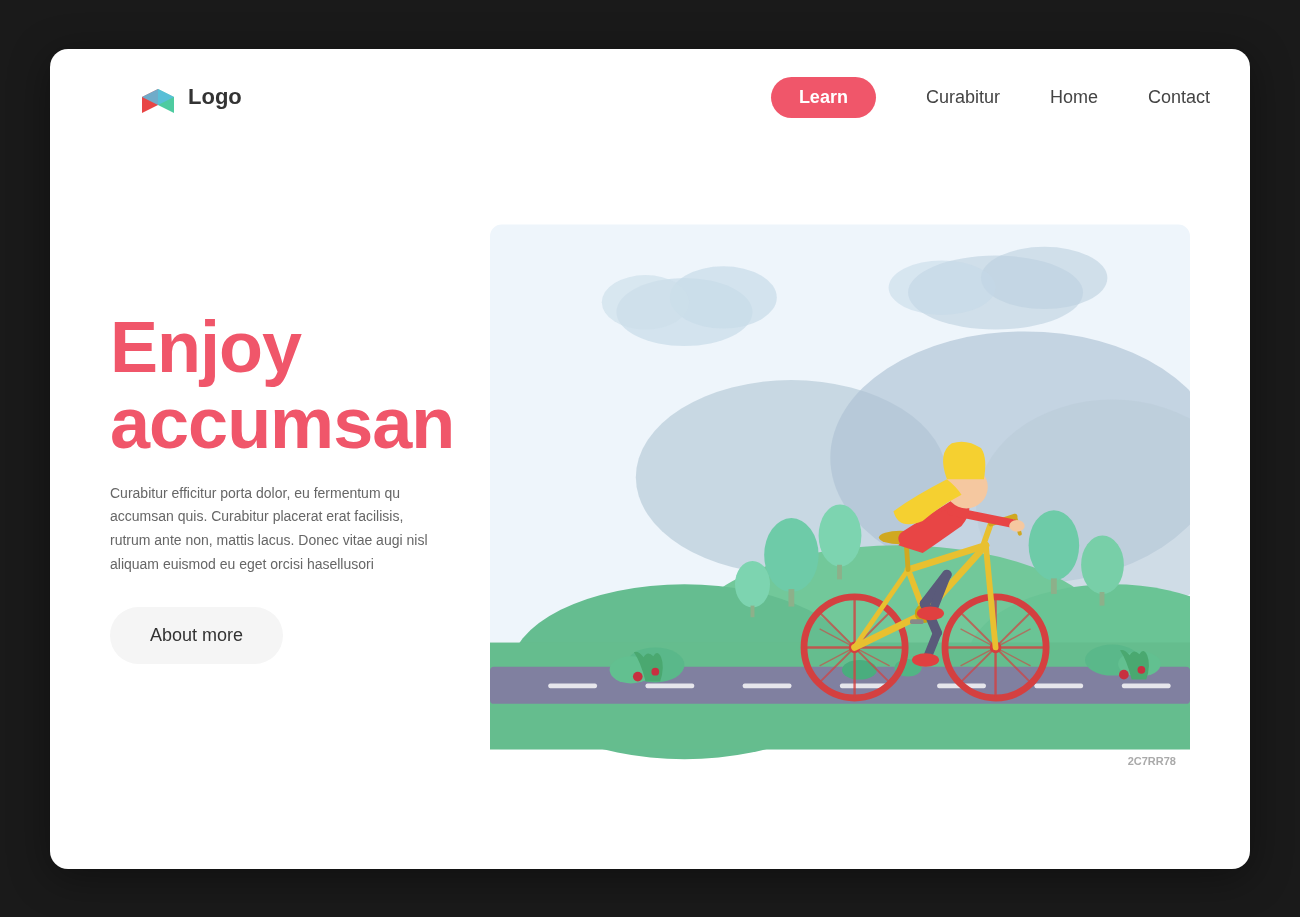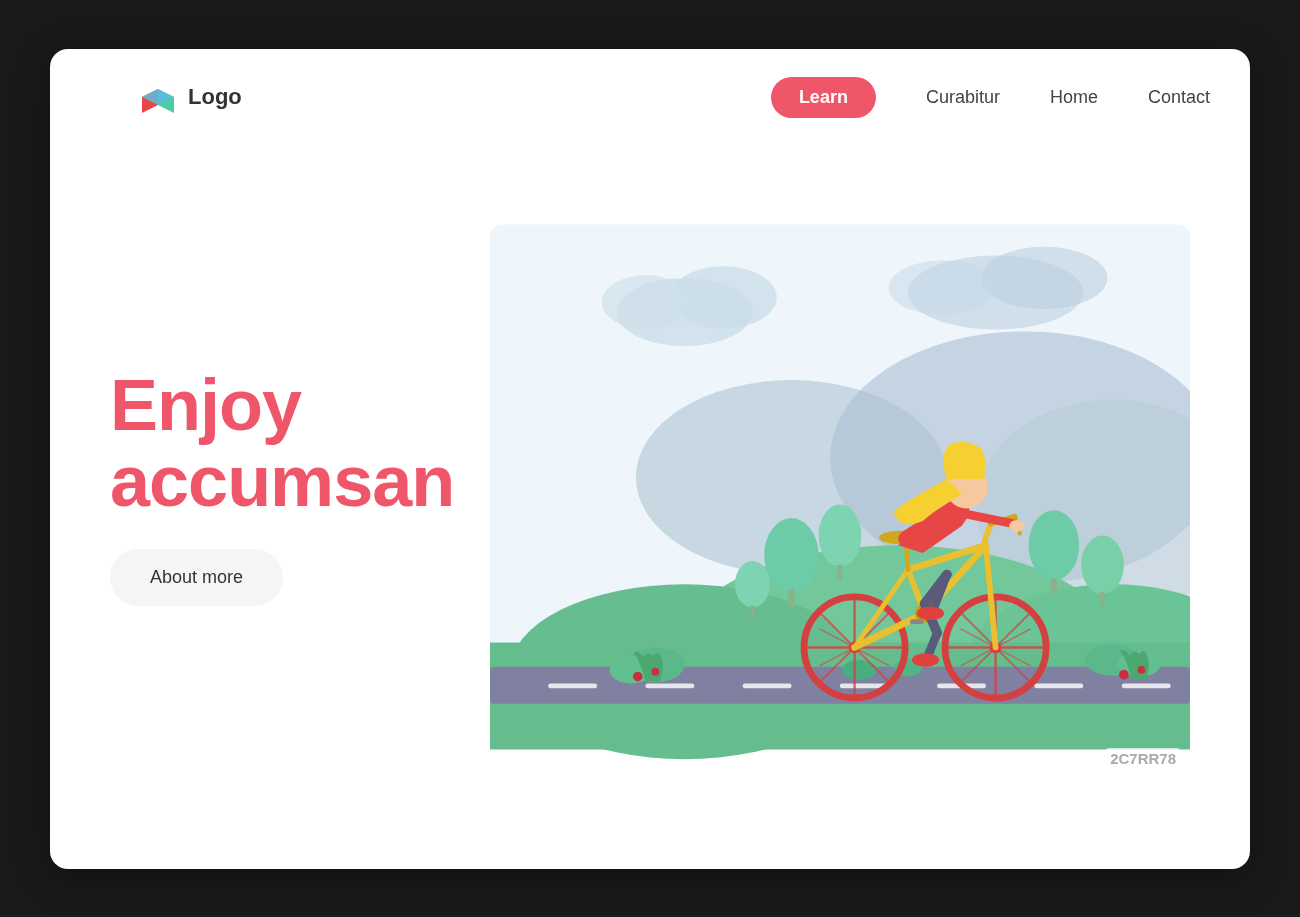--- a/index.html
+++ b/index.html
@@ -130,21 +130,21 @@
     .scene-svg {
       width: 100%;
       height: 100%;
     }
 
     
     .watermark {
       position: absolute;
       bottom: 8px;
       right: 10px;
-      font-size: 15px;
+      font-size: 11px;
       color: #aaa;
       font-weight: 600;
       background: rgba(255,255,255,0.7);
       padding: 2px 4px;
       border-radius: 3px;
       text-align: center;
     }
   </style>
 </head>
 <body>
@@ -173,20 +173,21 @@
     </nav>
   </header>
 
   <main class="main-content">
 
     <div class="left-panel">
       <h1 class="hero-title">
         <span>Enjoy</span><br>
         <span>accumsan</span>
       </h1>
+      <p class="hero-description">Curabitur efficitur porta dolor, eu fermentum qu accumsan quis. Curabitur placerat erat facilisis, rutrum ante non, mattis lacus. Donec vitae augi nisl aliquam euismod eu eget orcisi hasellusori</p>
       <button class="learn-more-btn">About more</button>
     </div>
 
     <div class="right-panel">
       <svg class="scene-svg" viewBox="0 0 720 540" xmlns="http://www.w3.org/2000/svg">
 
         <rect x="0" y="0" width="720" height="540" fill="#eef5fb" rx="12"></rect>
 
         <ellipse cx="200" cy="90" rx="70" ry="35" fill="#c8dce8" opacity="0.7"></ellipse>
         <ellipse cx="240" cy="75" rx="55" ry="32" fill="#c8dce8" opacity="0.7"></ellipse>

